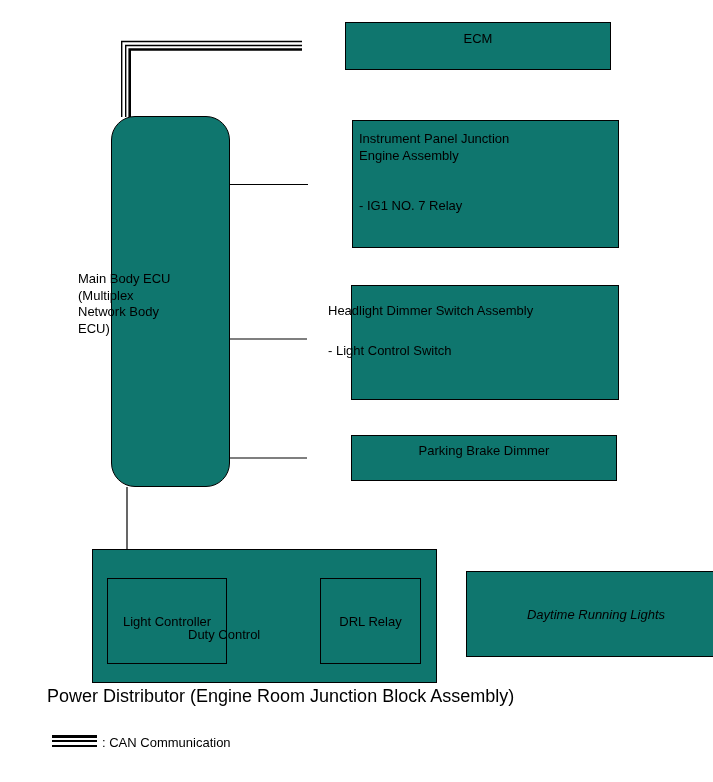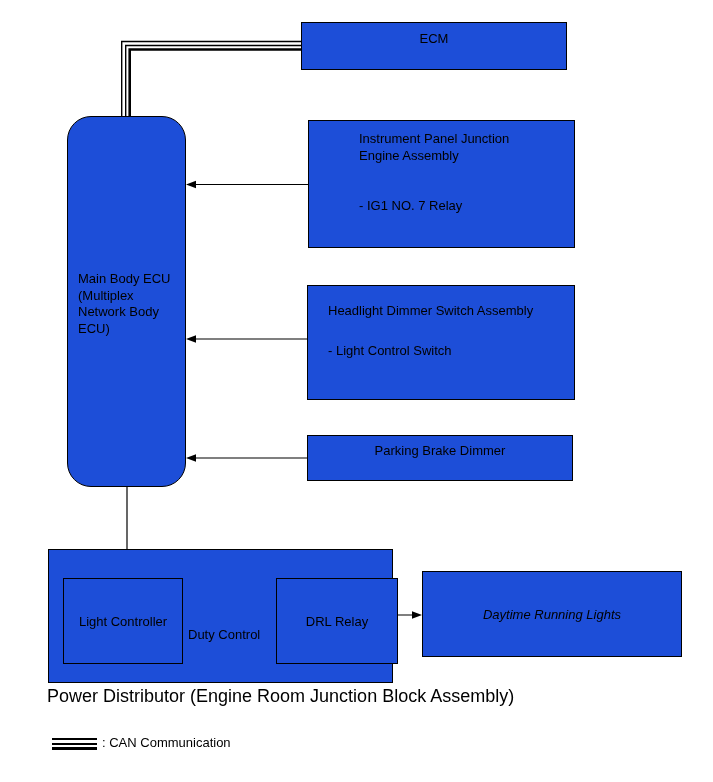--- a/index.html
+++ b/index.html
@@ -14,21 +14,22 @@
     background: #ffffff;
     font-family: "Liberation Sans", sans-serif;
     font-size: 13px;
     color: #000000;
     overflow: hidden;
   }
   .box {
     position: absolute;
     box-sizing: border-box;
     border: 1.5px solid #000000;
-    background: #1d4ed8;
+    background: #0f766e;
+    margin-left: 44px;
   }
   .rounded {
     border-radius: 24px;
   }
   .overlay {
     position: absolute;
     left: 0;
     top: 0;
     pointer-events: none;
   }
@@ -56,21 +57,21 @@
   .lift {
     padding-bottom: 0;
   }
   .caption {
     position: absolute;
     font-size: 18px;
   }
   .legend {
     position: absolute;
     display: flex;
-    align-items: flex-end;
+    align-items: flex-start;
   }
   .can-symbol {
     width: 45px;
     display: flex;
     flex-direction: column;
     margin-right: 5px;
   }
   .can-symbol i {
     display: block;
     height: 2.6px;
@@ -142,21 +143,21 @@
   <div class="box" style="left:307px; top:435px; width:266px; height:46px;">
     <div class="pb-label">Parking Brake Dimmer</div>
   </div>
 
   <div class="box" style="left:48px; top:549px; width:345px; height:134px;"></div>
 
   <div class="box center-box lift" style="left:63px; top:578px; width:120px; height:86px;">
     <span>Light Controller</span>
   </div>
 
-  <div class="box center-box lift" style="left:276px; top:578px; width:122px; height:86px;">
+  <div class="box center-box lift" style="left:276px; top:578px; width:101px; height:86px;">
     <span>DRL Relay</span>
   </div>
 
   <div class="lbl" style="left:188px; top:627px;">Duty Control</div>
 
   <div class="box center-box" style="left:422px; top:571px; width:260px; height:86px;font-style:italic;">
     <span>Daytime Running Lights</span>
   </div>
 
   <div class="caption" style="left:47px; top:686px;">Power Distributor (Engine Room Junction Block Assembly)</div>

